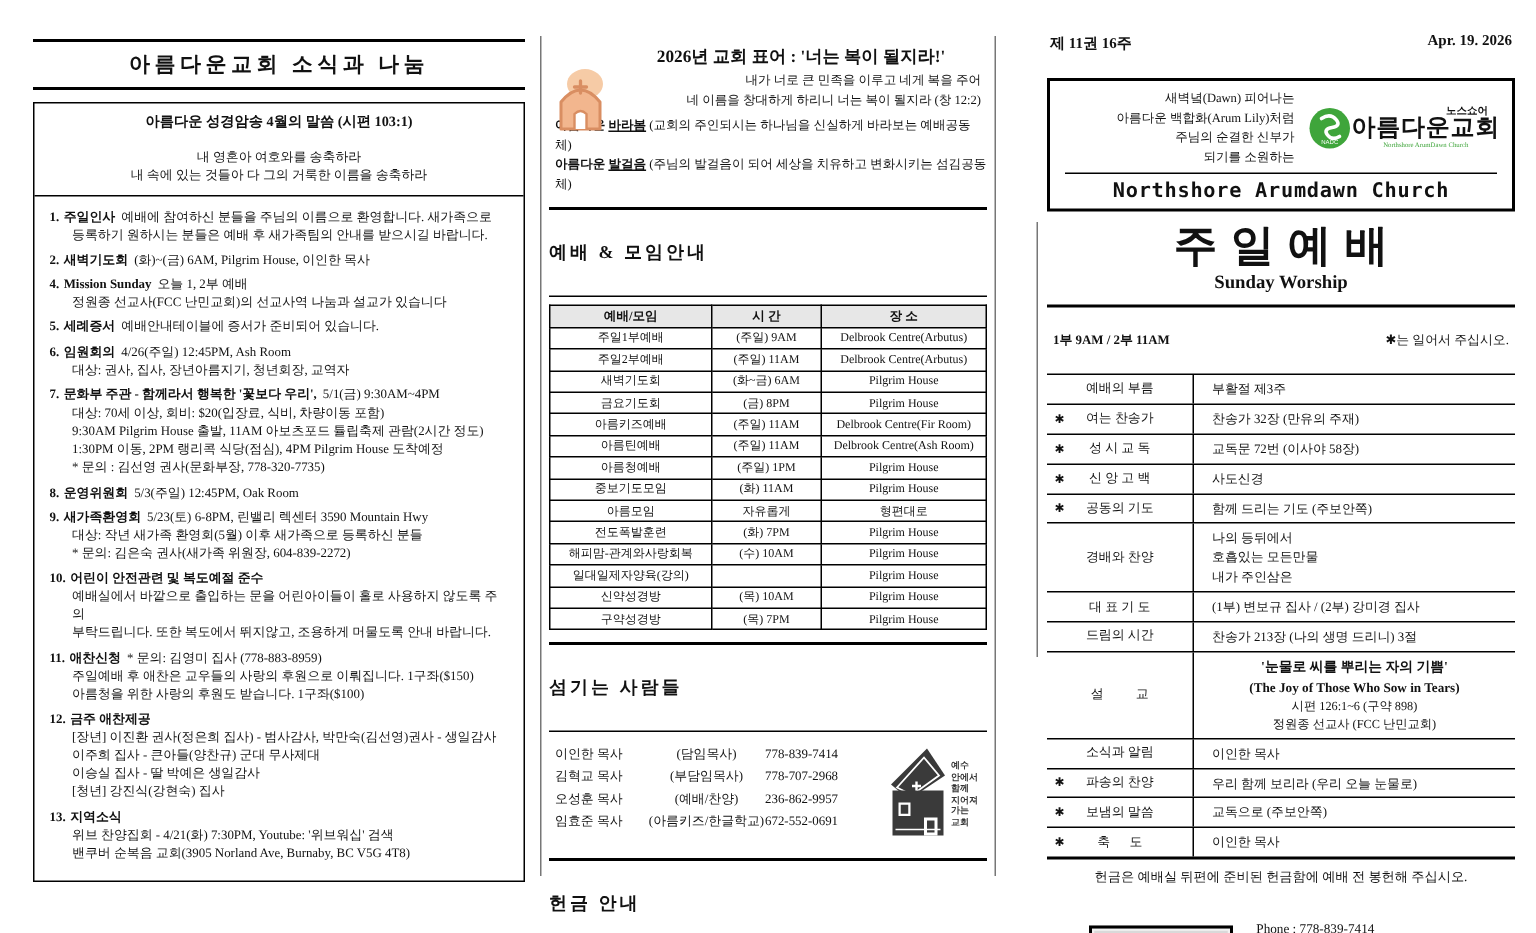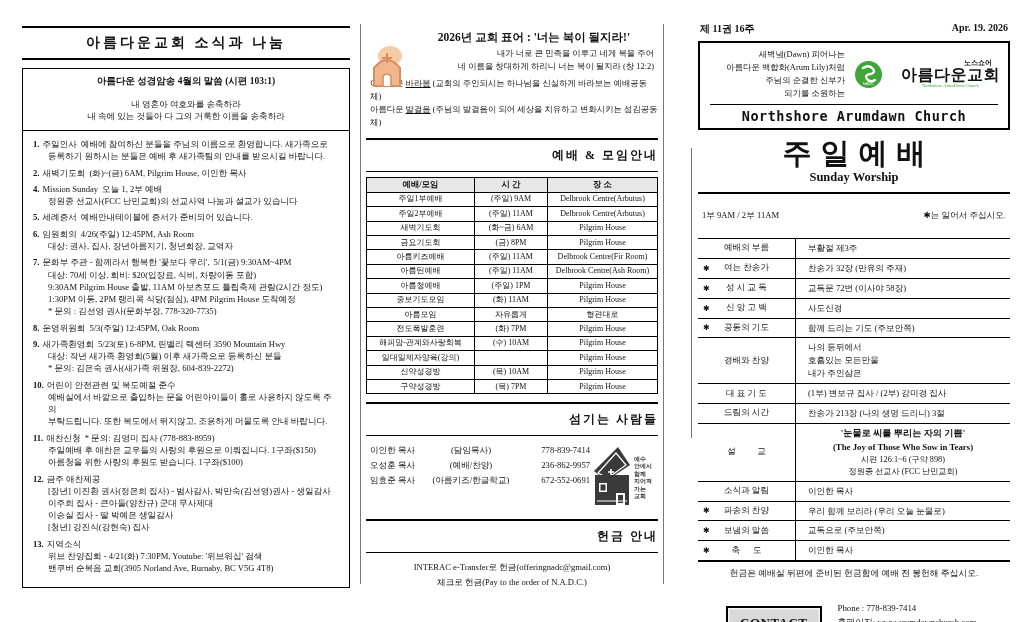--- a/index.html
+++ b/index.html
@@ -1,19 +1,19 @@
 <!DOCTYPE html>
 <html><head>
 <meta charset="utf-8">
 <style>
   html,body{margin:0;padding:0;background:#888;}
   .page{position:relative;width:1024px;height:622px;background:#ffffff;overflow:hidden;
         font-family:"Liberation Serif","DejaVu Serif",serif;color:#111;}
   .vline{position:absolute;width:1px;background:#777;}
-  b{font-weight:normal;}
+  b{font-weight:bold;}
   .pre{white-space:pre-line;}
 
   
   .col-left{position:absolute;left:22px;top:26px;width:328px;}
   .l-title{border-top:2.5px solid #000;border-bottom:2.5px solid #000;text-align:center;
            font-weight:bold;font-size:14px;letter-spacing:3px;padding:6px 0;margin-bottom:8px;}
   .l-box{border:1.6px solid #000;padding:0;}
   .verse-box{border-bottom:1.2px solid #000;text-align:center;padding:6px 4px 7px;}
   .verse-box .vb-title{font-weight:bold;font-size:9.5px;margin-bottom:10px;}
   .verse-box .vb-line{font-size:8.6px;line-height:1.45;}
@@ -24,43 +24,43 @@
   .item .body{white-space:pre-line;}
 
   
   .col-mid{position:absolute;left:366px;top:30px;width:292px;}
   .motto{position:relative;padding-left:44px;min-height:100px;}
   .church-icon{position:absolute;left:2px;top:12px;}
   .motto-title{font-weight:bold;font-size:11.5px;text-align:center;margin-bottom:3px;}
   .motto-verse{font-size:8.4px;text-align:right;line-height:1.5;padding-right:4px;margin-bottom:4px;}
   .motto-row{font-size:8.4px;line-height:1.55;margin-left:-40px;}
   .motto-row b.ul{text-decoration:underline;}
-  .sec-hd{border-top:2.5px solid #000;border-bottom:1.6px solid #000;text-align:right;
-          font-weight:bold;font-size:12px;letter-spacing:2px;padding:7px 0;margin:8px 0 5px;}
+  .sec-hd{border-top:2.5px solid #000;border-bottom:1.6px solid #000;text-align:left;
+          font-weight:bold;font-size:12px;letter-spacing:2px;padding:20px 0;margin:8px 0 5px;}
   table.sched{width:100%;border-collapse:collapse;font-size:8px;margin-bottom:4px;}
   table.sched th,table.sched td{border:1px solid #000;text-align:center;padding:1.5px 2px;line-height:1.3;}
   table.sched th{background:#e7e7e7;font-weight:bold;font-size:8.4px;}
   .sched .c1{width:103px;} .sched .c2{width:68px;}
   .staff-wrap{display:flex;align-items:flex-start;}
   .staff-list{flex:1;padding:2px 2px 0 4px;}
   .staff-row{display:flex;font-size:8.6px;line-height:1.75;}
   .staff-name{width:62px;}
   .staff-role{flex:1;text-align:center;}
-  .staff-phone{width:80px;text-align:right;}
+  .staff-phone{width:80px;text-align:left;}
   .stamp{width:66px;display:flex;align-items:center;gap:2px;padding-top:4px;}
   .stamp-text{font-size:6px;line-height:1.25;font-weight:bold;color:#333;white-space:pre-line;}
   .offering{text-align:center;font-size:8.6px;line-height:1.7;padding:2px 0 1px;}
 
   
   .col-right{position:absolute;left:698px;top:22px;width:312px;}
-  .meta{display:flex;justify-content:space-between;font-weight:bold;font-size:10px;padding:0 2px;margin-bottom:5px;}
+  .meta{display:flex;justify-content:space-between;font-weight:bold;font-size:10px;padding:0 2px;margin-bottom:16px;}
   .hdr-box{border:2px solid #000;padding:5px 8px 4px;}
   .hdr-top{display:flex;align-items:center;justify-content:flex-end;gap:10px;}
   .hdr-slogan{font-size:8.4px;text-align:right;line-height:1.55;}
-  .logo{display:flex;align-items:center;gap:19px;}
+  .logo{display:flex;align-items:center;gap:1px;}
   .logo-circle{width:27px;height:27px;border-radius:50%;background:#3fa53b;position:relative;flex:0 0 auto;}
   .logo-circle svg{position:absolute;left:0;top:0;}
   .logo-kr{display:flex;flex-direction:column;align-items:center;line-height:1;}
   .logo-kr .small{font-size:7px;font-weight:bold;align-self:flex-end;margin-right:8px;}
   .logo-kr .big{font-size:16px;font-weight:bold;letter-spacing:0.5px;}
   .logo-kr .en{font-size:4.5px;color:#3fa53b;margin-top:1px;}
   .hdr-rule{border-top:1.2px solid #000;margin:4px 2px 3px;}
   .hdr-en{text-align:center;font-family:"DejaVu Sans Mono","Liberation Mono",monospace;
           font-weight:bold;font-size:13.5px;letter-spacing:0.5px;}
   .w-title{text-align:center;font-size:29px;font-weight:bold;letter-spacing:9px;text-indent:9px;margin-top:8px;line-height:1.1;}
@@ -239,20 +239,25 @@
 
     <div class="sec-hd">섬기는 사람들</div>
     <div class="staff-wrap">
       <div class="staff-list">
         <div class="staff-row">
             <span class="staff-name">이인한 목사</span>
             <span class="staff-role">(담임목사)</span>
             <span class="staff-phone">778-839-7414</span>
           </div>
         <div class="staff-row">
+            <span class="staff-name">김혁교 목사</span>
+            <span class="staff-role">(부담임목사)</span>
+            <span class="staff-phone">778-707-2968</span>
+          </div>
+        <div class="staff-row">
             <span class="staff-name">오성훈 목사</span>
             <span class="staff-role">(예배/찬양)</span>
             <span class="staff-phone">236-862-9957</span>
           </div>
         <div class="staff-row">
             <span class="staff-name">임효준 목사</span>
             <span class="staff-role">(아름키즈/한글학교)</span>
             <span class="staff-phone">672-552-0691</span>
           </div>
       </div>

